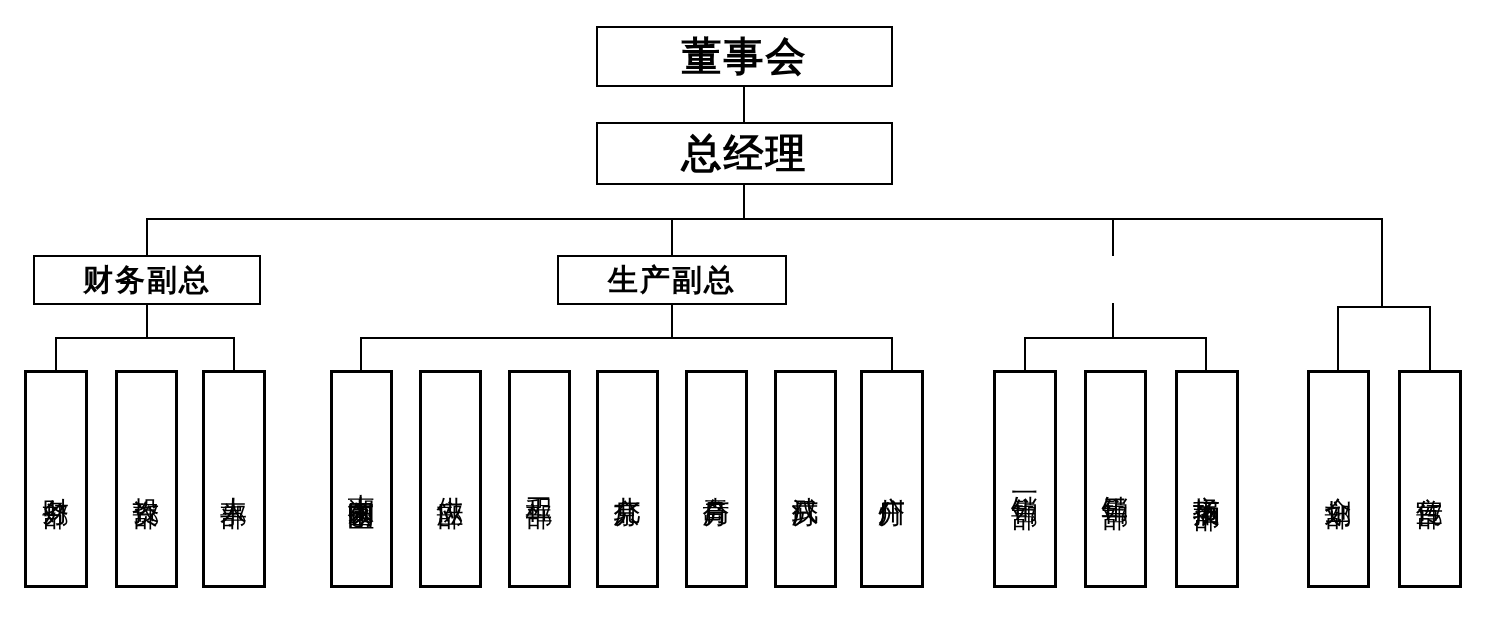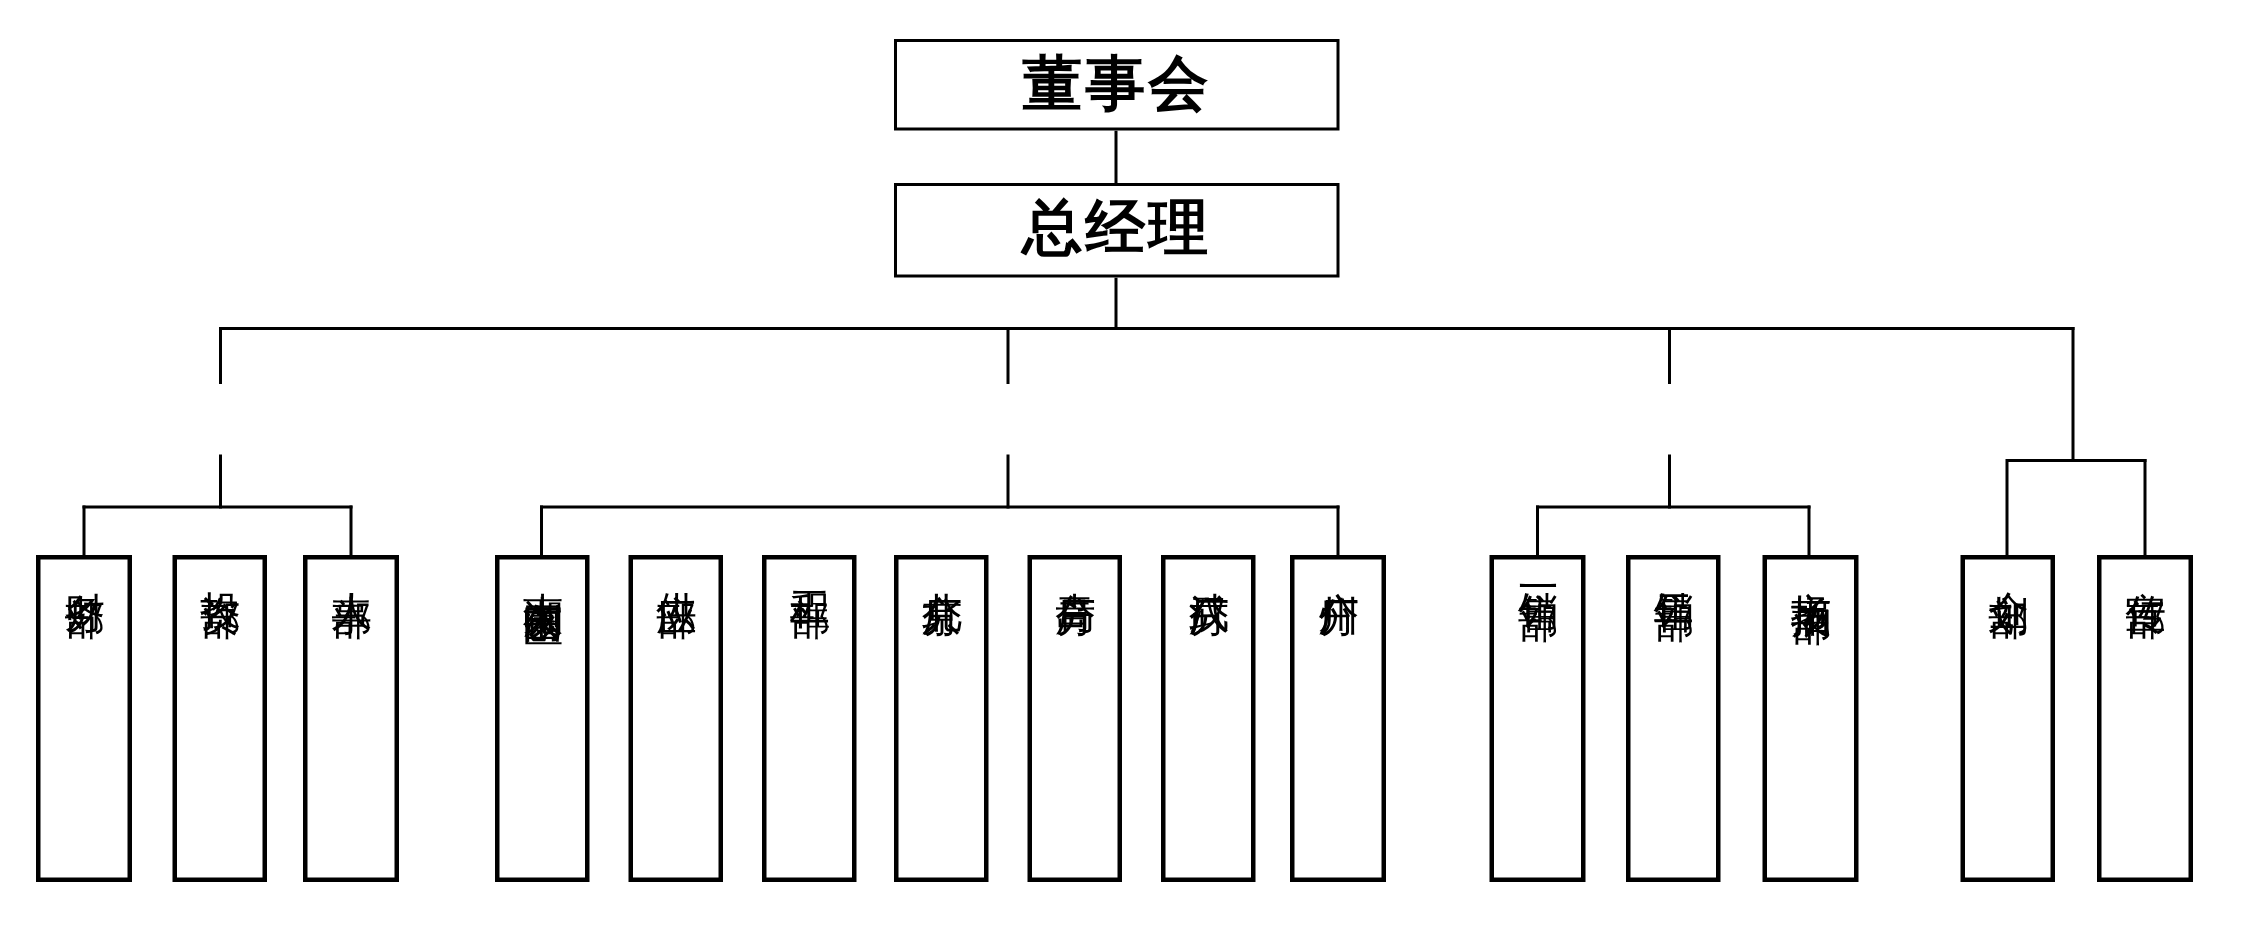--- a/index.html
+++ b/index.html
@@ -15,20 +15,21 @@
     height: 630px;
     background: #ffffff;
     overflow: hidden;
   }
   .box {
     position: absolute;
     box-sizing: border-box;
     background: #ffffff;
     border: 2px solid #000000;
     display: flex;
+    align-items: center;
     justify-content: center;
     color: #000000;
   }
   .lvl-top {           
     font-size: 40px;
     font-weight: 700;
     letter-spacing: 2px;
   }
   .lvl-vp {            
     font-size: 30px;
@@ -91,20 +92,26 @@
   <div class="vline" style="left:1024px;top:337px;height:34px"></div>
   <div class="vline" style="left:1205px;top:337px;height:34px"></div>
 
   <div class="box lvl-top" style="left:596px;top:26px;width:297px;height:61px">
     <span>董事会</span>
   </div>
   <div class="box lvl-top" style="left:596px;top:122px;width:297px;height:63px">
     <span>总经理</span>
   </div>
 
+  <div class="box lvl-vp" style="left:33px;top:255px;width:228px;height:50px">
+    <span>财务副总</span>
+  </div>
+  <div class="box lvl-vp" style="left:557px;top:255px;width:230px;height:50px">
+    <span>生产副总</span>
+  </div>
 
   <div class="box lvl-dept" style="left:24px;top:370px;width:64px;height:218px">
     <span class="vtext">财务部</span>
   </div>
   <div class="box lvl-dept" style="left:115px;top:370px;width:63px;height:218px">
     <span class="vtext">投资部</span>
   </div>
   <div class="box lvl-dept" style="left:202px;top:370px;width:64px;height:218px">
     <span class="vtext">人事部</span>
   </div>

